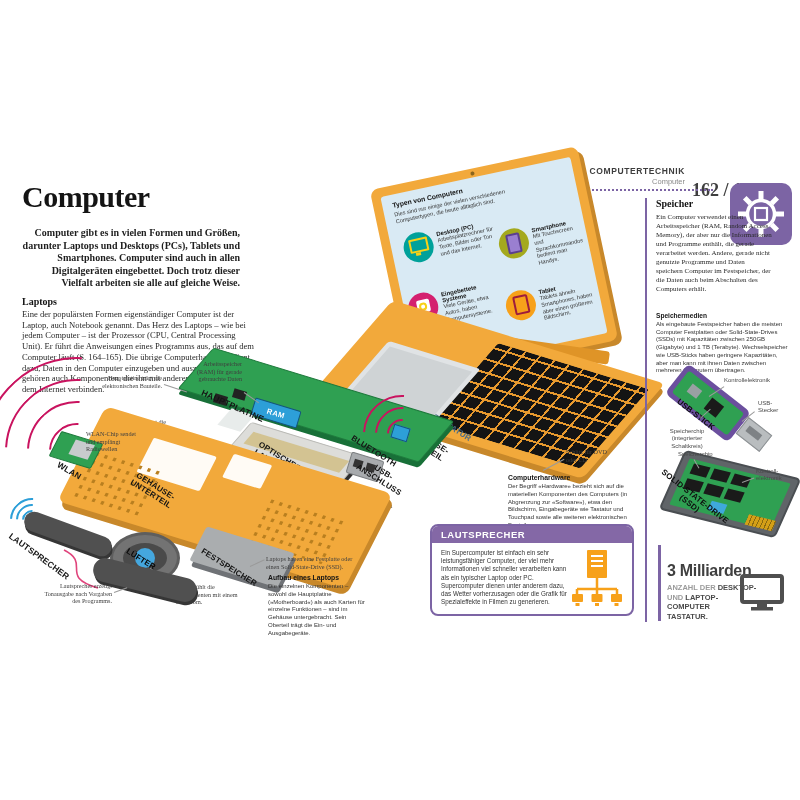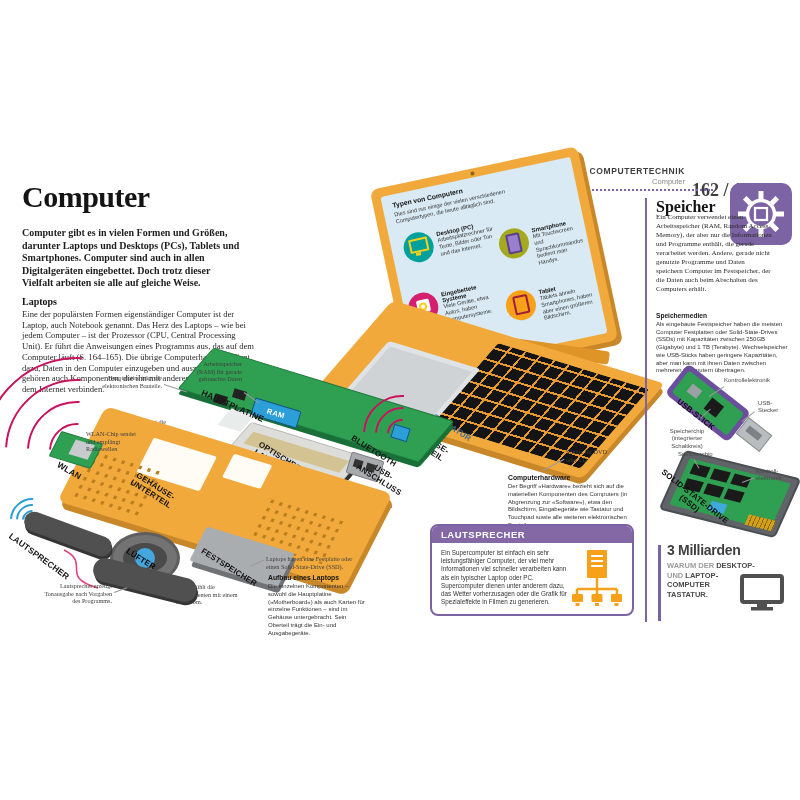--- a/index.html
+++ b/index.html
@@ -62,21 +62,21 @@
         <rect x="28.5" y="8" width="5" height="8" transform="rotate(225,31,31)"></rect>
         <rect x="28.5" y="8" width="5" height="8" transform="rotate(270,31,31)"></rect>
         <rect x="28.5" y="8" width="5" height="8" transform="rotate(315,31,31)"></rect>
       </g>
       <circle cx="31" cy="31" r="13.5" fill="none" stroke="#fff" stroke-width="3.5"></circle>
       <rect x="25" y="25" width="12" height="12" fill="none" stroke="#fff" stroke-width="2.2"></rect>
     </svg>
   </div>
 
   <h1 class="abs ser" style="left:22px;top:180px;margin:0;font-size:30px;letter-spacing:-.5px;color:#141414;">Computer</h1>
-  <div class="abs ser" style="left:22px;top:227px;width:218px;font-size:10px;line-height:12.6px;font-weight:700;color:#1d1d1d;">Computer gibt es in vielen Formen und Größen, darunter Laptops und Desktops (PCs), Tablets und Smartphones. Computer sind auch in allen Digitalgeräten eingebettet. Doch trotz dieser Vielfalt arbeiten sie alle auf gleiche Weise.</div>
+  <div class="abs ser" style="left:22px;top:227px;width:218px;font-size:10px;line-height:12.6px;font-weight:700;color:#1d1d1d;text-align:right;">Computer gibt es in vielen Formen und Größen, darunter Laptops und Desktops (PCs), Tablets und Smartphones. Computer sind auch in allen Digitalgeräten eingebettet. Doch trotz dieser Vielfalt arbeiten sie alle auf gleiche Weise.</div>
   <div class="abs ser" style="left:22px;top:296px;font-size:10px;font-weight:700;color:#141414;">Laptops</div>
   <div class="abs ser" style="left:22px;top:309px;width:234px;font-size:8.6px;line-height:10.7px;color:#2a2a2a;">Eine der populärsten Formen eigenständiger Computer ist der Laptop, auch Notebook genannt. Das Herz des Laptops – wie bei jedem Computer – ist der Prozessor (CPU, Central Processing Unit). Er führt die Anweisungen eines Programms aus, das auf dem Computer läuft (S. 164–165). Die übrige Computerhardware dient dazu, Daten in den Computer einzugeben und auszugeben. Dazu gehören auch Komponenten, die ihn mit anderen Computern oder dem Internet verbinden.</div>
 
 
   <div class="abs" style="left:388px;top:166px;width:212px;height:198px;transform:rotate(-12deg);background:#F2A93B;border-radius:8px;box-shadow:4px 5px 0 #C8882A;">
     <div class="abs" style="left:102px;top:3px;width:4px;height:4px;border-radius:50%;background:#8a651c;"></div>
     <div class="abs" style="left:9px;top:9px;right:9px;bottom:9px;background:#D9EAF4;border-radius:3px;">
       <div class="abs" style="left:10px;top:7px;font-size:6.8px;font-weight:800;color:#141414;">Typen von Computern</div>
       <div class="abs scr-text" style="left:10px;top:17px;width:132px;">Dies sind nur einige der vielen verschiedenen Computertypen, die heute alltäglich sind.</div>
 
@@ -214,21 +214,21 @@
   <div class="abs" style="left:268px;top:574px;width:98px;">
     <div style="font-size:6.8px;font-weight:700;color:#151515;margin-bottom:2px;">Aufbau eines Laptops</div>
     <div style="font-size:6px;line-height:7.8px;color:#333;">Die einzelnen Komponenten – sowohl die Hauptplatine (»Motherboard«) als auch Karten für einzelne Funktionen – sind im Gehäuse untergebracht. Sein Oberteil trägt die Ein- und Ausgabegeräte.</div>
   </div>
   <div class="abs" style="left:508px;top:474px;width:132px;">
     <div style="font-size:6.8px;font-weight:700;color:#151515;margin-bottom:2px;">Computerhardware</div>
     <div style="font-size:6px;line-height:7.8px;color:#333;">Der Begriff «Hardware» bezieht sich auf die materiellen Komponenten des Computers (in Abgrenzung zur «Software»), etwa den Bildschirm, Eingabegeräte wie Tastatur und Touchpad sowie alle weiteren elektronischen Bauteile.</div>
   </div>
 
   <div class="abs" style="left:645px;top:198px;width:2px;height:424px;background:#7C64A4;"></div>
-  <div class="abs ser" style="left:656px;top:198px;font-size:16px;font-weight:700;color:#141414;">Speicher</div>
+  <div class="abs ser" style="left:656px;top:198px;font-size:10px;font-weight:700;color:#141414;">Speicher</div>
   <div class="abs ser" style="left:656px;top:213px;width:116px;font-size:7px;line-height:9px;color:#2a2a2a;">Ein Computer verwendet einen Arbeitsspeicher (RAM, Random Access Memory), der aber nur die Informationen und Programme enthält, die gerade verarbeitet werden. Andere, gerade nicht genutzte Programme und Daten speichern Computer im Festspeicher, der die Daten auch beim Abschalten des Computers erhält.</div>
   <div class="abs" style="left:656px;top:312px;font-size:6.6px;font-weight:700;color:#151515;">Speichermedien</div>
   <div class="abs" style="left:656px;top:321px;width:134px;font-size:6px;line-height:7.7px;color:#333;">Als eingebaute Festspeicher haben die meisten Computer Festplatten oder Solid-State-Drives (SSDs) mit Kapazitäten zwischen 250GB (Gigabyte) und 1 TB (Terabyte). Wechselspeicher wie USB-Sticks haben geringere Kapazitäten, aber man kann mit ihnen Daten zwischen mehreren Computern übertragen.</div>
 
   <div class="iso" style="left:668px;top:384px;width:80px;height:38px;transform:rotate(38deg);background:#6B4F9E;border-radius:6px;">
     <div class="abs" style="left:5px;top:5px;right:5px;bottom:5px;background:#2FA052;border-radius:3px;"></div>
     <div class="abs" style="left:40px;top:12px;width:15px;height:14px;background:#1a1a1a;"></div>
     <div class="abs" style="left:16px;top:13px;width:12px;height:10px;background:#9aa0a3;"></div>
   </div>
   <div class="iso" style="left:739px;top:424px;width:28px;height:19px;transform:rotate(38deg);background:#B9BDBF;border:1px solid #8d9194;">
@@ -282,23 +282,23 @@
         <rect x="19.5" y="46" width="11" height="8" rx="1"></rect>
           <rect x="23" y="55" width="4" height="3"></rect>
         <rect x="39" y="46" width="11" height="8" rx="1"></rect>
           <rect x="42.5" y="55" width="4" height="3"></rect>
       </g>
     </svg>
   </div>
 
   <div class="abs" style="left:658px;top:545px;width:2.5px;height:76px;background:#7C64A4;"></div>
   <div class="abs" style="left:667px;top:542px;width:126px;">
-    <div style="font-size:14px;font-weight:800;color:#3F3F3F;letter-spacing:-.3px;">3 Milliarden</div>
+    <div style="font-size:16px;font-weight:800;color:#3F3F3F;letter-spacing:-.3px;margin-top:20px;">3 Milliarden</div>
     <div style="font-size:7.5px;line-height:9.6px;margin-top:3px;">
-      <div><span class="stat-lt">WARUM DER </span><span class="stat-dk">DESKTOP-</span></div>
+      <div><span class="stat-lt">ANZAHL DER </span><span class="stat-dk">DESKTOP-</span></div>
       <div><span class="stat-lt">UND </span><span class="stat-dk">LAPTOP-</span></div>
       <div class="stat-dk">COMPUTER</div>
       <div class="stat-dk">TASTATUR.</div>
     </div>
   </div>
   <svg class="abs" style="left:740px;top:574px;" width="44" height="38" viewBox="0 0 44 38">
     <rect x="2" y="2" width="40" height="26" rx="2" fill="none" stroke="#4f4f4f" stroke-width="4"></rect>
     <rect x="17" y="28" width="10" height="5" fill="#4f4f4f"></rect>
     <rect x="11" y="33" width="22" height="3.5" fill="#4f4f4f"></rect>
     <circle cx="31" cy="24" r="1.6" fill="#fff"></circle>

